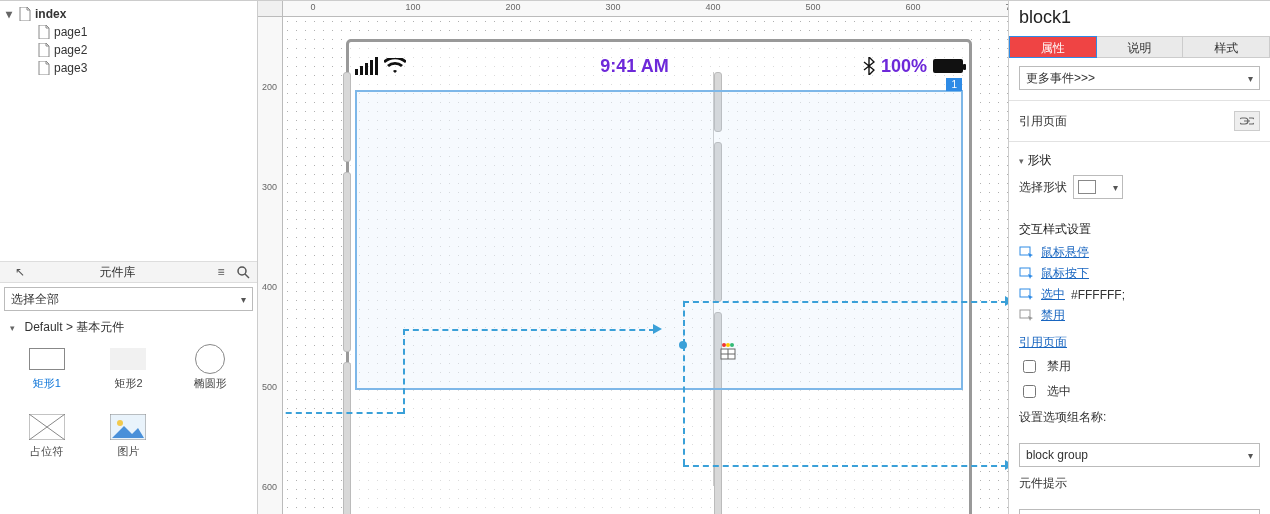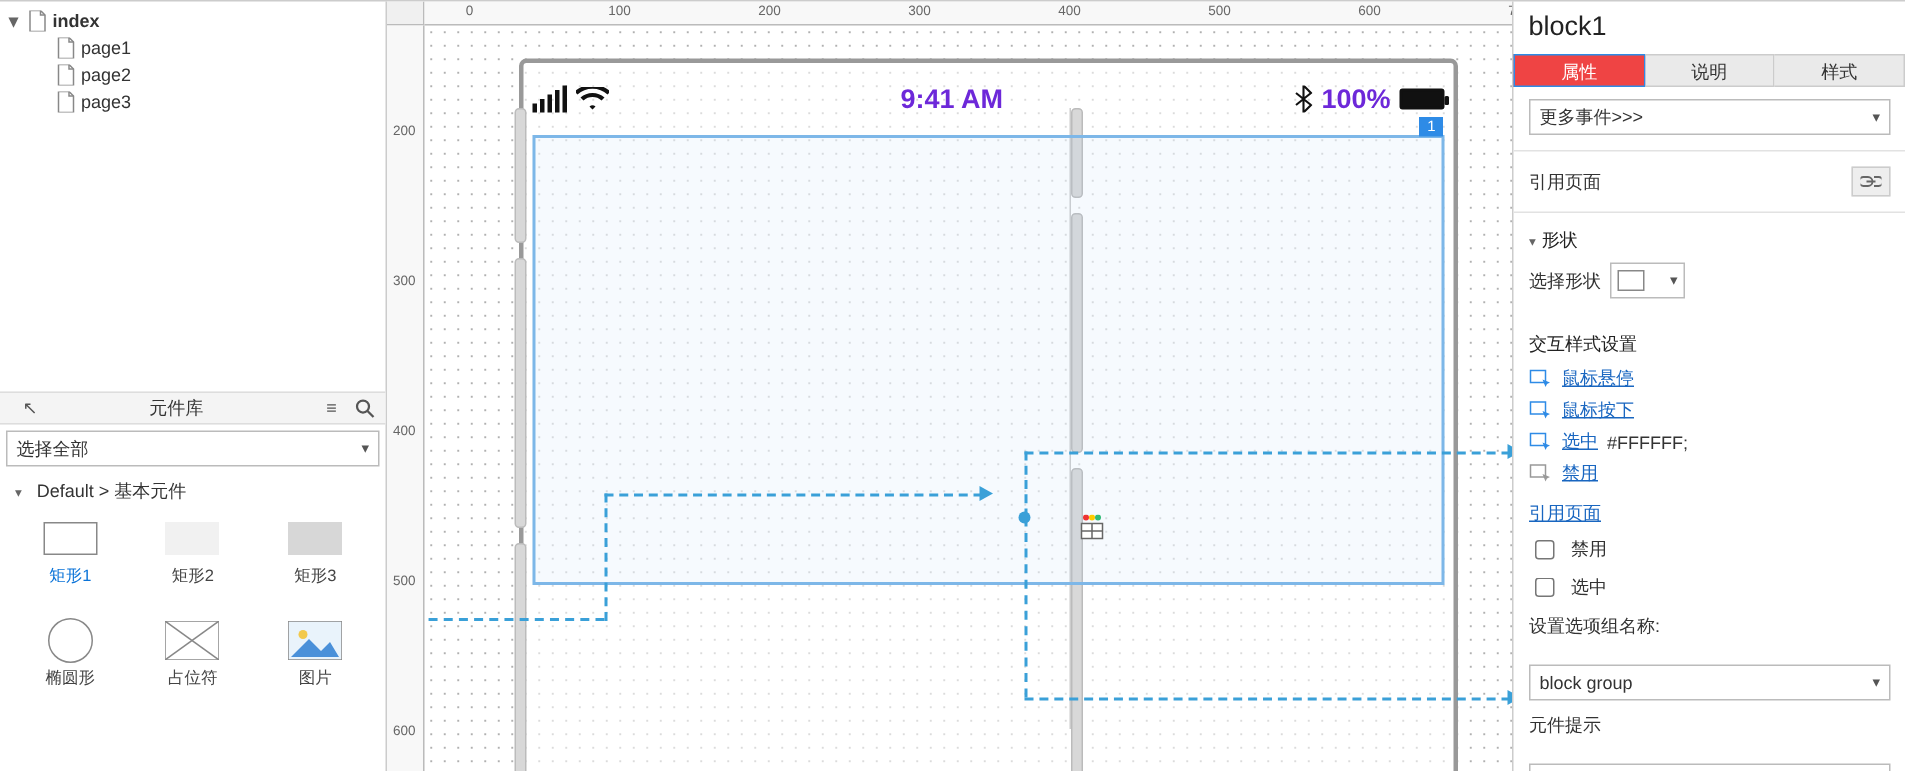--- a/index.html
+++ b/index.html
@@ -152,26 +152,20 @@
         <span class="lib-label selected-blue">矩形1</span>
       </div>
       <div class="lib-cell">
         <div class="lib-shape">
             <div style="width:36px;height:22px;background:#f1f1f1;"></div>
           </div>
         <span class="lib-label">矩形2</span>
       </div>
       <div class="lib-cell">
         <div class="lib-shape">
-            <div style="width:36px;height:22px;background:#d7d7d7;"></div>
-          </div>
-        <span class="lib-label">矩形3</span>
-      </div>
-      <div class="lib-cell">
-        <div class="lib-shape">
             <div style="width:30px;height:30px;border:1px solid #888;border-radius:50%;background:#fff;"></div>
           </div>
         <span class="lib-label">椭圆形</span>
       </div>
       <div class="lib-cell">
         <div class="lib-shape">
           <svg width="36" height="26">
               <rect x="0" y="0" width="36" height="26" fill="#fff" stroke="#888"></rect>
               <line x1="0" y1="0" x2="36" y2="26" stroke="#888"></line>
               <line x1="36" y1="0" x2="0" y2="26" stroke="#888"></line>

